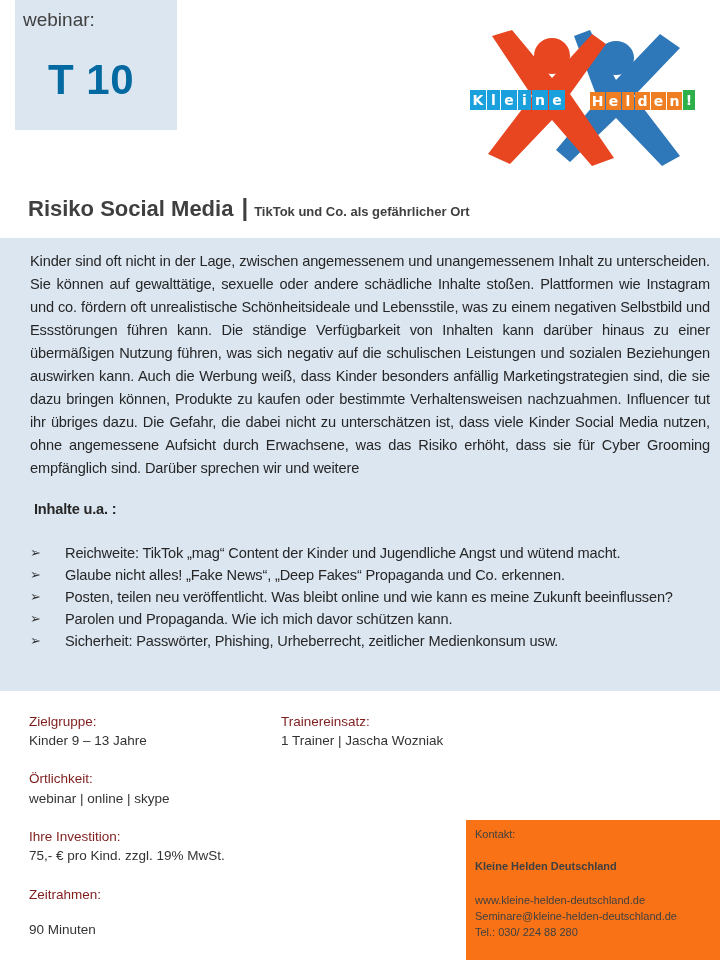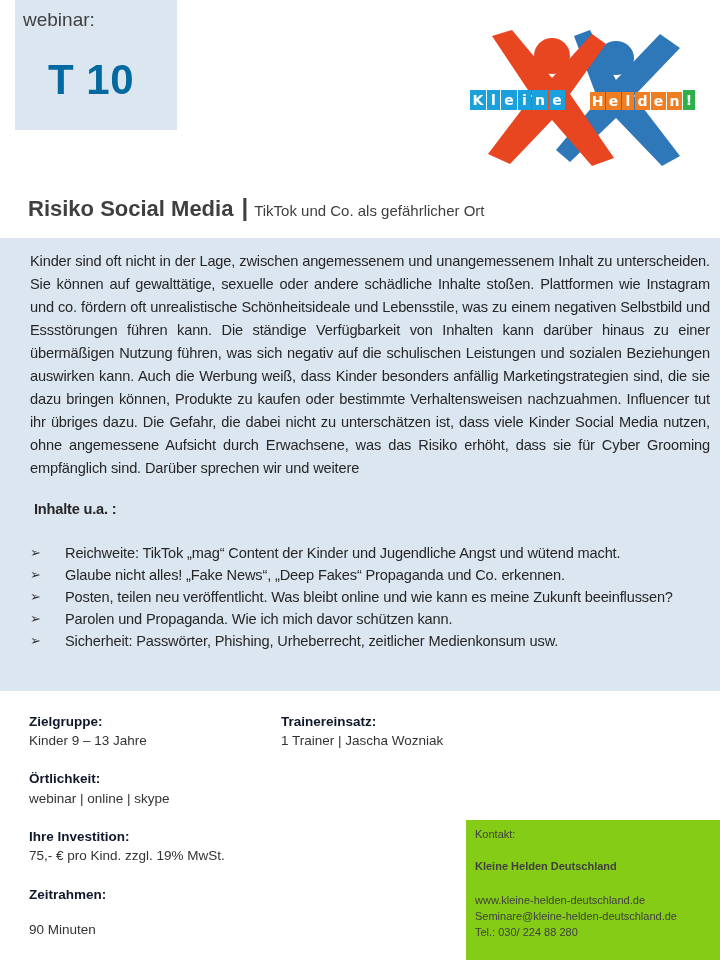--- a/index.html
+++ b/index.html
@@ -11,46 +11,46 @@
     background: #dce6f1;
   }
   .code-label { position: absolute; left: 8px; top: 9px; font-size: 19px; color: #404040; }
   .code-value { position: absolute; left: 33px; top: 56px; font-size: 42px; font-weight: bold; color: #0369a1; letter-spacing: 0.5px; }
 
   .logo { position: absolute; left: 466px; top: 28px; width: 236px; height: 138px; }
 
   .title-row { position: absolute; left: 28px; top: 194px; white-space: nowrap; color: #3f3f3f; }
   .title-main { font-size: 22px; font-weight: bold; }
   .title-sep { font-size: 24px; font-weight: bold; margin: 0 6px 0 8px; }
-  .title-sub { font-size: 15px; font-weight: normal; margin-top: 48px; }
+  .title-sub { font-size: 13px; font-weight: bold; margin-top: 48px; }
 
   .blue-panel {
     position: absolute; left: 0; top: 238px; width: 720px; height: 453px;
     background: #dce6f1;
   }
   .intro {
     position: absolute; left: 30px; top: 250px; width: 680px;
     font-size: 14.6px; line-height: 23px; text-align: justify; color: #262626;
     font-family: "Liberation Sans Narrow", "Liberation Sans", sans-serif;
     letter-spacing: -0.15px;
   }
   .contents-heading {
     position: absolute; left: 34px; top: 501px; font-size: 14.6px; font-weight: bold; color: #262626;
     letter-spacing: -0.2px;
   }
   .bullets { position: absolute; left: 28px; top: 542px; width: 670px; list-style: none; }
   .bullets li { position: relative; padding-left: 37px; font-size: 14.6px; line-height: 22px; color: #262626; letter-spacing: -0.15px; }
   .bullets li .arrow { position: absolute; left: 2px; top: 0; font-size: 13px; color: #333; }
 
-  .info-label { position: absolute; font-size: 13.5px; font-weight: bold; color: #0f172a; text-align: right; }
+  .info-label { position: absolute; font-size: 13.5px; font-weight: normal; color: #7f1d1d; text-align: right; }
   .info-value { position: absolute; font-size: 13.5px; color: #333; }
 
   .contact-box {
     position: absolute; left: 466px; top: 820px; width: 254px; height: 140px;
-    background: #84cc16; padding: 8px 0 0 9px; color: #404040;
+    background: #f97316; padding: 8px 0 0 9px; color: #404040;
   }
   .contact-box .c-label { font-size: 11px; }
   .contact-box .c-org { font-size: 11px; font-weight: bold; margin-top: 20px; }
   .contact-box .c-lines { margin-top: 20px; font-size: 11px; line-height: 16px; }
 </style>
 </head>
 <body>
 
 <div class="code-box">
   <div class="code-label">webinar:</div>

